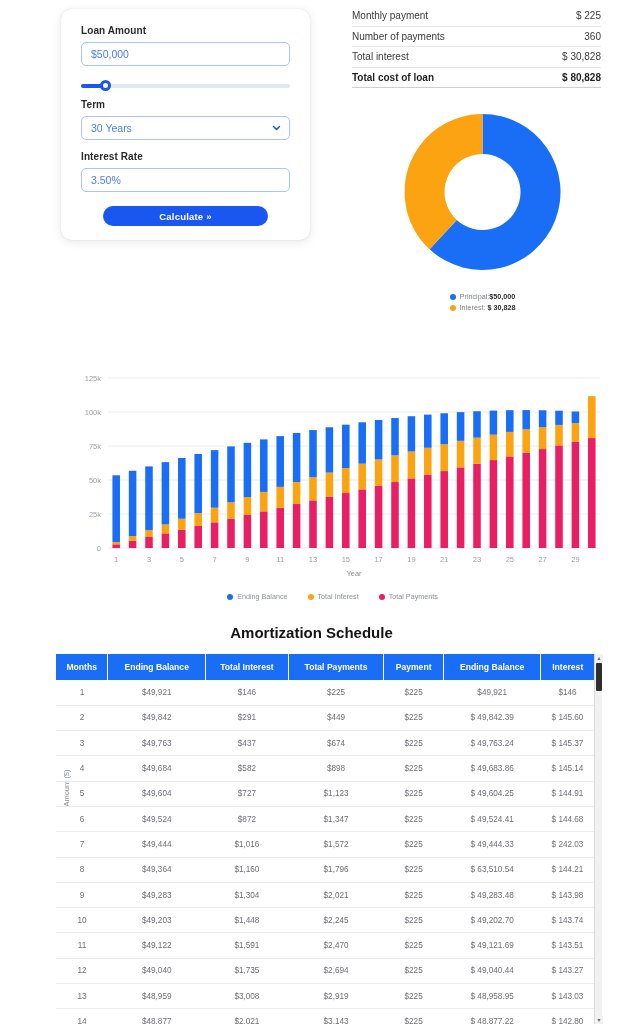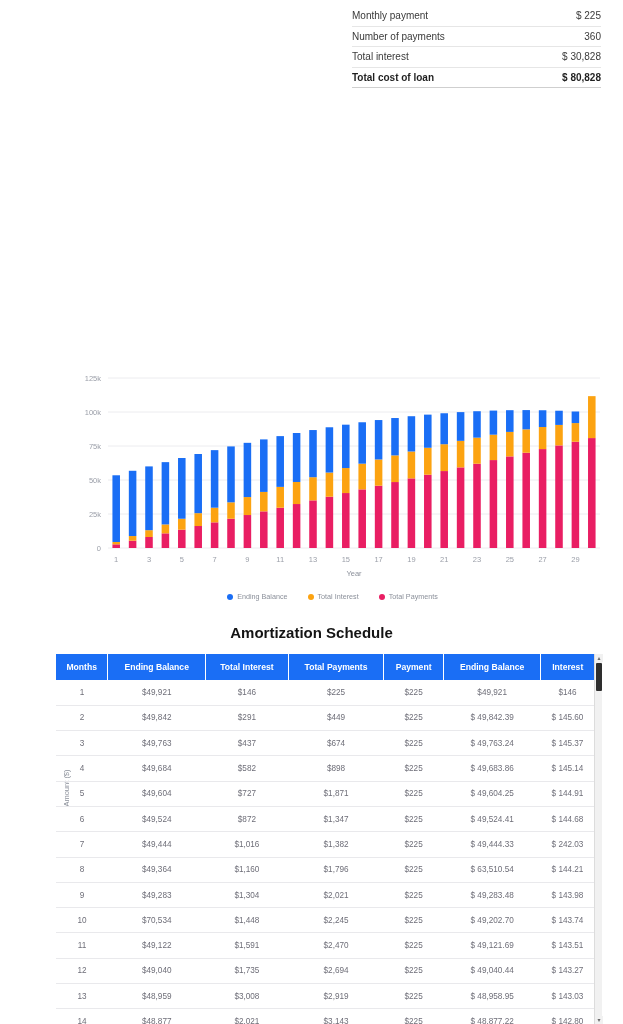--- a/index.html
+++ b/index.html
@@ -138,40 +138,79 @@
   .vscroll .thumb {
     position: absolute; left: 1px; top: 9px; width: 6px; height: 28px;
     background: #2e2e2e; border-radius: 1px;
   }
 </style>
 </head>
 <body>
 
 <div class="page">
 
+  <div class="calc-card">
+    <div class="field-label">Loan Amount</div>
+    <input class="txt-input" type="text" value="$50,000" style="">
+
+    <div class="slider-wrap">
+      <div class="slider-track"></div>
+      <div class="slider-fill" style="width: 12%;"></div>
+      <div class="slider-thumb" style="left: 12%;"></div>
+    </div>
+
+    <div class="field-label">Term</div>
+    <div class="select-wrap">
+      <input class="txt-input" type="text" readonly="" value="30 Years" style="">
+      <span class="chev">
+        <svg width="9" height="9" viewBox="0 0 12 12">
+            <path d="M2 4 L6 8 L10 4" stroke="#1a56f0" stroke-width="2" fill="none" stroke-linecap="round" stroke-linejoin="round"></path>
+          </svg>
+      </span>
+    </div>
+
+    <div class="field-label gap-lbl">Interest Rate</div>
+    <input class="txt-input" type="text" value="3.50%" style="">
+
+    <button class="calc-btn">Calculate »</button>
+  </div>
 
   <div class="summary">
     <div class="sum-row">
       <span>Monthly payment</span>
       <span class="sum-val">$ 225</span>
     </div>
     <div class="sum-row">
       <span>Number of payments</span>
       <span class="sum-val">360</span>
     </div>
     <div class="sum-row">
       <span>Total interest</span>
       <span class="sum-val">$ 30,828</span>
     </div>
     <div class="sum-row last">
       <span>Total cost of loan</span>
       <span class="sum-val">$ 80,828</span>
     </div>
   </div>
 
+  <div class="donut-wrap">
+    <svg id="donut-svg" width="185" height="165" viewBox="0 0 185 165">
+        <path d="M92.5,2 A78,78 0 1 1 39.60844264096964,137.32785675512736 L66.73231820970315,107.92895585506204 A38,38 0 1 0 92.5,42 Z" fill="#1a6ef5"></path>
+        <path d="M39.60844264096964,137.32785675512736 A78,78 0 0 1 92.49999999999999,2 L92.5,42 A38,38 0 0 0 66.73231820970315,107.92895585506204 Z" fill="#fca311"></path>
+      </svg>
+    <div class="donut-legend">
+      <span class="leg-line">
+        <span class="dot" style="background:#1a6ef5"></span><span>Principal:</span><span class="leg-strong">$50,000</span>
+      </span>
+      <span class="leg-line">
+        <span class="dot" style="background:#fca311"></span><span>Interest:</span> <span class="leg-strong">$ 30,828</span>
+      </span>
+    </div>
+  </div>
 
   <div class="barchart">
     <div class="bc-ylabel">Amount ($)</div>
     <svg id="bars-svg" width="545" height="215" viewBox="0 0 545 215">
         <line x1="48" x2="540" y1="178" y2="178" stroke="#ececef" stroke-width="1"></line>
         <text x="41" y="181" text-anchor="end" font-size="7.5" fill="#9a9ea8" font-family="&quot;Liberation Sans&quot;, sans-serif">0</text>
         <line x1="48" x2="540" y1="144" y2="144" stroke="#ececef" stroke-width="1"></line>
         <text x="41" y="147" text-anchor="end" font-size="7.5" fill="#9a9ea8" font-family="&quot;Liberation Sans&quot;, sans-serif">25k</text>
         <line x1="48" x2="540" y1="110" y2="110" stroke="#ececef" stroke-width="1"></line>
         <text x="41" y="113" text-anchor="end" font-size="7.5" fill="#9a9ea8" font-family="&quot;Liberation Sans&quot;, sans-serif">50k</text>
@@ -349,39 +388,39 @@
             <td>$582</td>
             <td>$898</td>
             <td>$225</td>
             <td>$ 49,683.86</td>
             <td>$ 145.14</td>
           </tr>
           <tr>
             <td>5</td>
             <td>$49,604</td>
             <td>$727</td>
-            <td>$1,871</td>
+            <td>$1,123</td>
             <td>$225</td>
             <td>$ 49,604.25</td>
             <td>$ 144.91</td>
           </tr>
           <tr>
             <td>6</td>
             <td>$49,524</td>
             <td>$872</td>
             <td>$1,347</td>
             <td>$225</td>
             <td>$ 49,524.41</td>
             <td>$ 144.68</td>
           </tr>
           <tr>
             <td>7</td>
             <td>$49,444</td>
             <td>$1,016</td>
-            <td>$1,382</td>
+            <td>$1,572</td>
             <td>$225</td>
             <td>$ 49,444.33</td>
             <td>$ 242.03</td>
           </tr>
           <tr>
             <td>8</td>
             <td>$49,364</td>
             <td>$1,160</td>
             <td>$1,796</td>
             <td>$225</td>
@@ -392,21 +431,21 @@
             <td>9</td>
             <td>$49,283</td>
             <td>$1,304</td>
             <td>$2,021</td>
             <td>$225</td>
             <td>$ 49,283.48</td>
             <td>$ 143.98</td>
           </tr>
           <tr>
             <td>10</td>
-            <td>$70,534</td>
+            <td>$49,203</td>
             <td>$1,448</td>
             <td>$2,245</td>
             <td>$225</td>
             <td>$ 49,202.70</td>
             <td>$ 143.74</td>
           </tr>
           <tr>
             <td>11</td>
             <td>$49,122</td>
             <td>$1,591</td>

